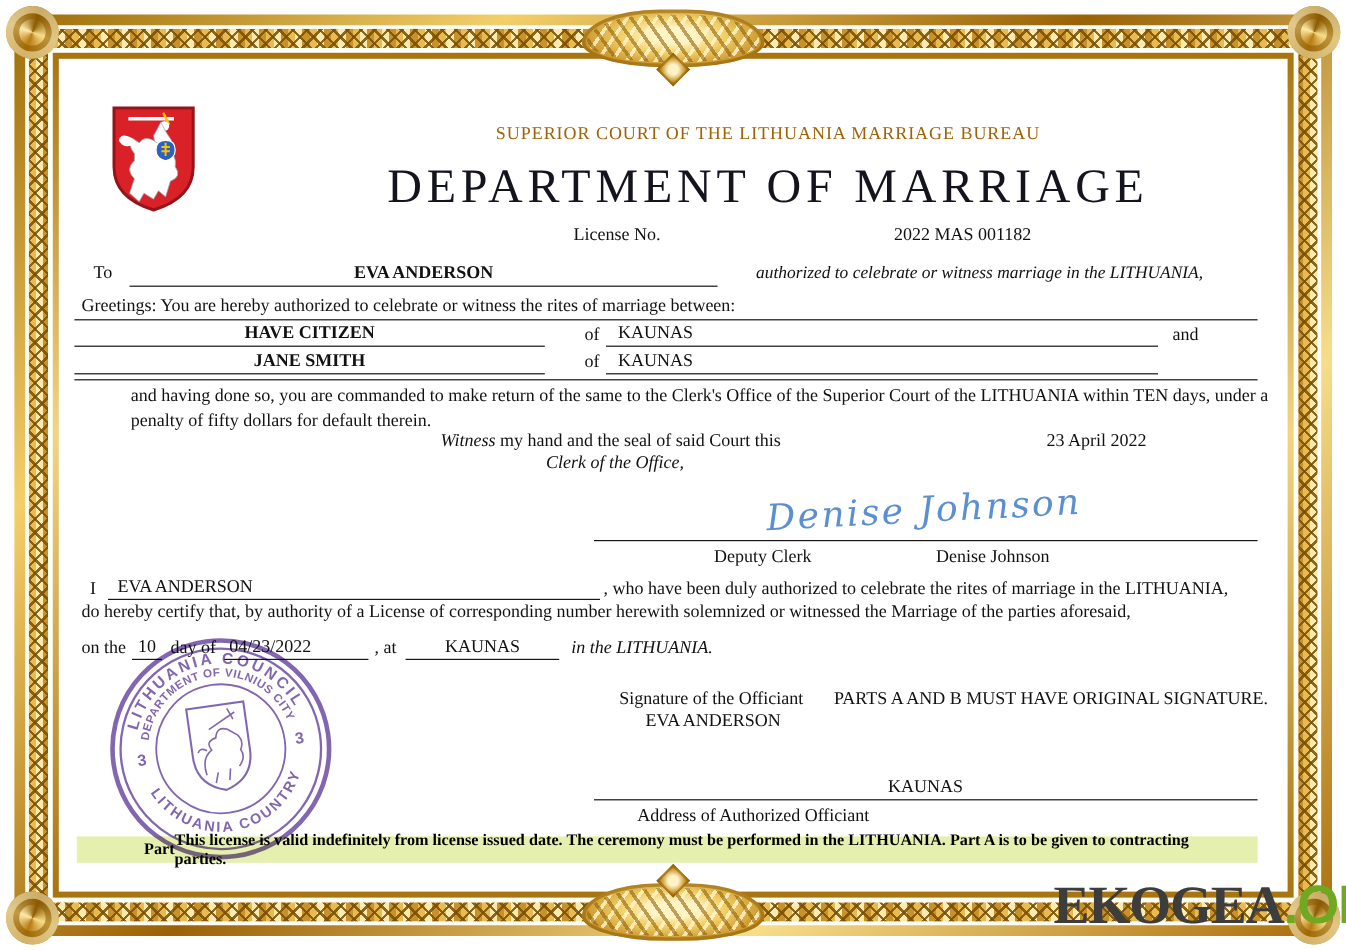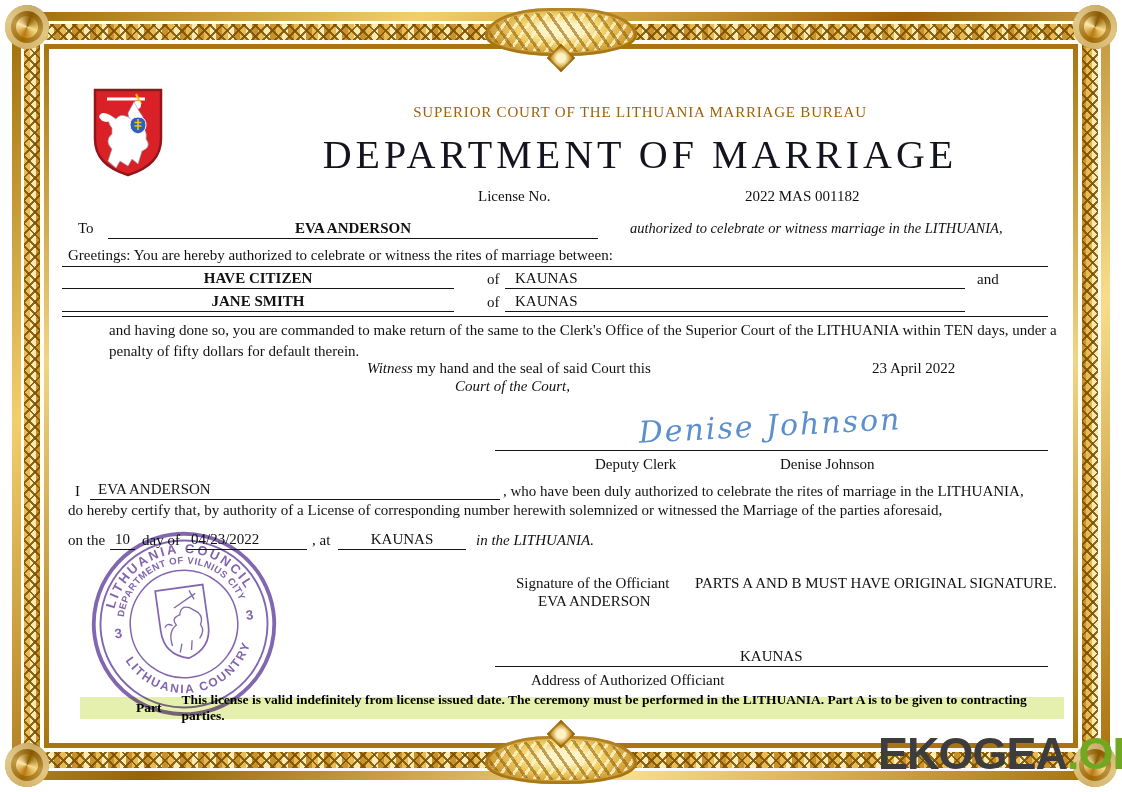--- a/index.html
+++ b/index.html
@@ -45,33 +45,33 @@
   .para { position:absolute; font-size:15px; line-height:21px; color:#111; }
 
   .hdr-wrap { position:absolute; left:190px; top:104px; width:900px; text-align:center; }
   .court { font-size:15px; letter-spacing:.8px; color:#a16207; }
   .title { margin-top:10px; font-size:40px; letter-spacing:4px; font-weight:400; color:#14141f; }
 
   .signature { position:absolute; left:560px; top:408px; width:420px; text-align:center;
                font-family:"DejaVu Serif", serif; font-style:italic; font-size:30px;
                color:#5b8fd0; transform:rotate(-3deg); letter-spacing:2px; }
 
-  .strip { position:absolute; left:80px; top:697px; width:984px; height:22px;
-           background:#e5f0ae; display:flex; align-items:center; z-index:1;gap:20px; }
+  .strip { position:absolute; left:64px; top:697px; width:984px; height:22px;
+           background:#e5f0ae; display:flex; align-items:center; z-index:1; }
   .strip .part { font-weight:bold; font-size:13.5px; margin-left:56px; }
   .strip .notice { font-weight:bold; font-size:13.5px; margin:0 auto; padding-right:23px; }
 
   .seal { position:absolute; left:88px; top:528px; width:192px; height:192px;
           transform:rotate(-8deg); opacity:.88; z-index:5; mix-blend-mode:multiply; }
   .seal text { font-family:"Liberation Sans", sans-serif; fill:#6f4fa3; font-weight:bold; }
 
   .watermark { position:absolute; left:878px; top:728px; z-index:6;
                font-family:"Liberation Sans", sans-serif; font-weight:bold; font-size:45px;
                letter-spacing:-1px; white-space:nowrap; }
-  .wm-name { color:#3d3d3d; } .wm-tld { color:#71a821; }
+  .wm-name { color:#3d3d3d;font-family:Liberation Serif, serif; } .wm-tld { color:#71a821; }
 
   .emblem { position:absolute; left:92px; top:87px; width:72px; height:91px; }
 </style>
 </head>
 <body>
 
 <div class="page">
 
   <div class="abs bd1"></div>
   <div class="abs bd2"></div>
@@ -122,21 +122,21 @@
   <div class="fld" style="left:62px;top:293px;width:392px;">JANE SMITH</div>
   <div class="t" style="left:487px;top:294px;">of</div>
   <div class="fld plain" style="left:505px;top:293px;width:460px;text-align:left;padding-left:10px;">KAUNAS</div>
 
   <div class="rule" style="left:62px;top:316px;width:986px;"></div>
 
   <div class="para" style="left:68px;top:320px;width:982px;margin-left:41px;"><span>and having done so, you are commanded to make return of the same to the Clerk's Office of the Superior Court of the </span><span class="b">LITHUANIA</span><span> within </span><span class="b">TEN</span><span> days,  under a penalty of fifty dollars for default therein.</span></div>
 
   <div class="t" style="left:367px;top:360px;"><span class="b i">Witness</span><span> my hand and the seal of said Court this</span></div>
   <div class="t b" style="left:872px;top:360px;">23 April 2022</div>
-  <div class="t b i" style="left:455px;top:378px;">Court of the Court,</div>
+  <div class="t b i" style="left:455px;top:378px;">Clerk of the Office,</div>
 
   <div class="signature">Denise Johnson</div>
   <div class="rule" style="left:495px;top:450px;width:553px;"></div>
   <div class="t" style="left:595px;top:456px;">Deputy Clerk</div>
   <div class="t b" style="left:780px;top:456px;">Denise Johnson</div>
 
   <div class="t" style="left:75px;top:483px;">I</div>
   <div class="fld plain" style="left:90px;top:481px;width:410px;text-align:left;padding-left:8px;">EVA ANDERSON</div>
   <div class="t" style="left:503px;top:483px;">, who have been duly authorized to celebrate the rites of marriage in the LITHUANIA,</div>
   <div class="t" style="left:68px;top:502px;">do hereby certify that, by authority of a License of corresponding number herewith solemnized or witnessed the Marriage of the parties aforesaid,</div>

